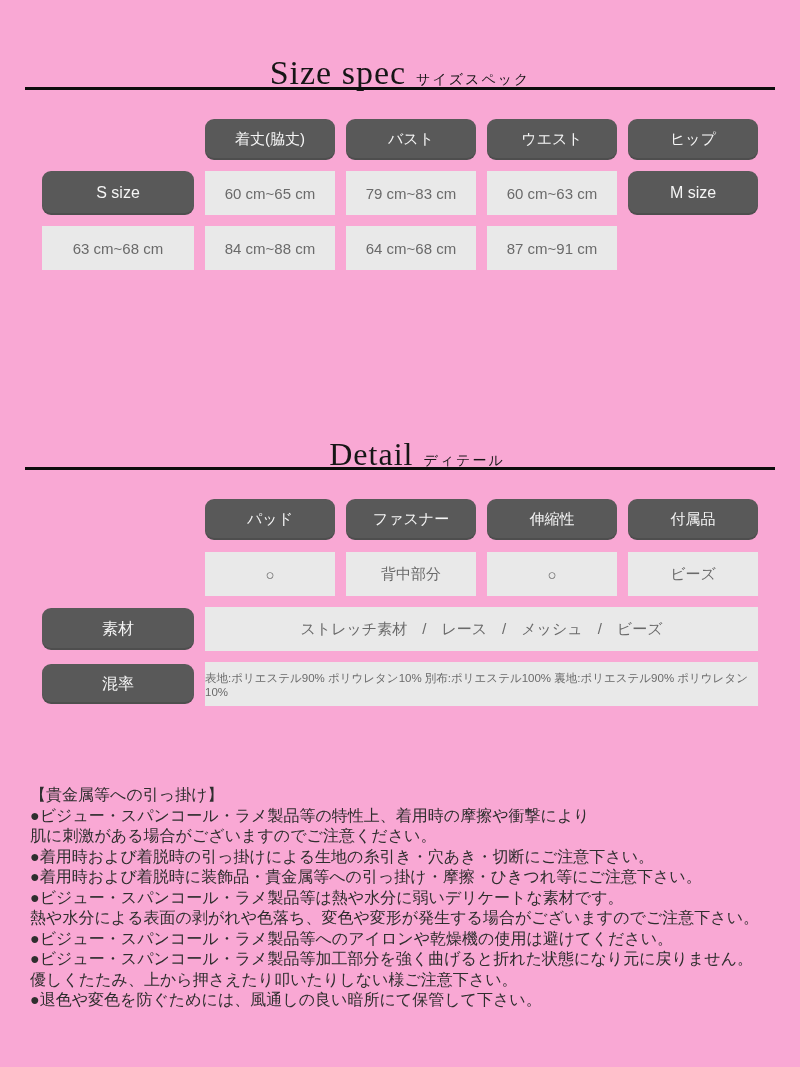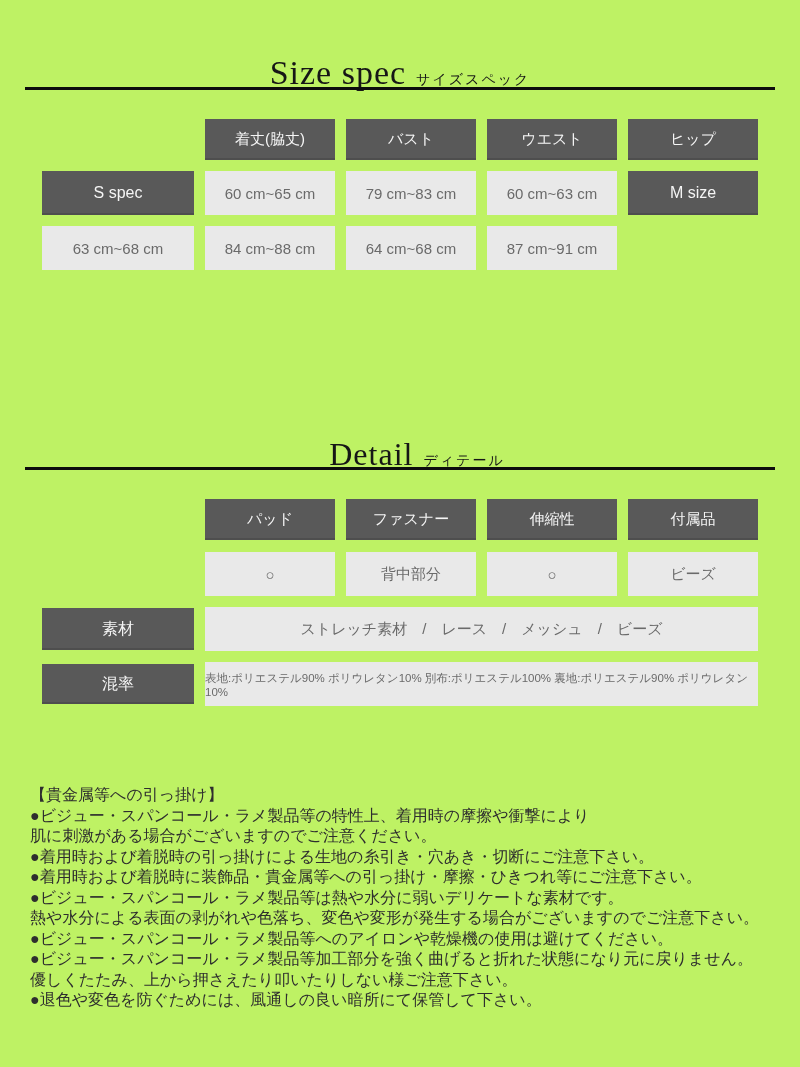--- a/index.html
+++ b/index.html
@@ -1,20 +1,20 @@
 <!DOCTYPE html>
 <html><head>
 <meta charset="utf-8">
 <style>
   html,body { margin:0; padding:0; background:#ffffff; }
   .page {
     position: relative;
     width: 800px;
     height: 1067px;
-    background: #bef264;
+    background: #f9a8d4;
     font-family: "Liberation Sans", "DejaVu Sans", sans-serif;
     overflow: hidden;
   }
   .section-title {
     position: absolute;
     left: 0; right: 0;
     text-align: center;
     color: #161616;
     font-family: "Liberation Serif", "DejaVu Serif", serif;
     font-weight: 400;
@@ -47,20 +47,21 @@
   }
   .hdr, .lbl {
     background: #595959;
     color: #f5f5f5;
     display: flex;
     align-items: center;
     justify-content: center;
     font-size: 15px;
     height: 100%;
     box-shadow: inset 0 -2px 0 rgba(0,0,0,0.12);
+    border-radius: 9px;
   }
   .lbl { font-size: 16px; }
   .val {
     background: #e9e9e9;
     color: #6a6a6a;
     display: flex;
     align-items: center;
     justify-content: center;
     font-size: 15px;
     height: 44px;
@@ -89,21 +90,21 @@
   </h2>
   <div class="rule" style="top:87px;"></div>
 
   <div class="grid size-grid">
     <div class="spacer"></div>
     <div class="hdr">着丈(脇丈)</div>
     <div class="hdr">バスト</div>
     <div class="hdr">ウエスト</div>
     <div class="hdr">ヒップ</div>
 
-    <div class="lbl">S spec</div>
+    <div class="lbl">S size</div>
     <div class="val">60 cm~65 cm</div>
     <div class="val">79 cm~83 cm</div>
     <div class="val">60 cm~63 cm</div>
 
     <div class="lbl">M size</div>
     <div class="val">63 cm~68 cm</div>
     <div class="val">84 cm~88 cm</div>
     <div class="val">64 cm~68 cm</div>
     <div class="val">87 cm~91 cm</div>
   </div>

